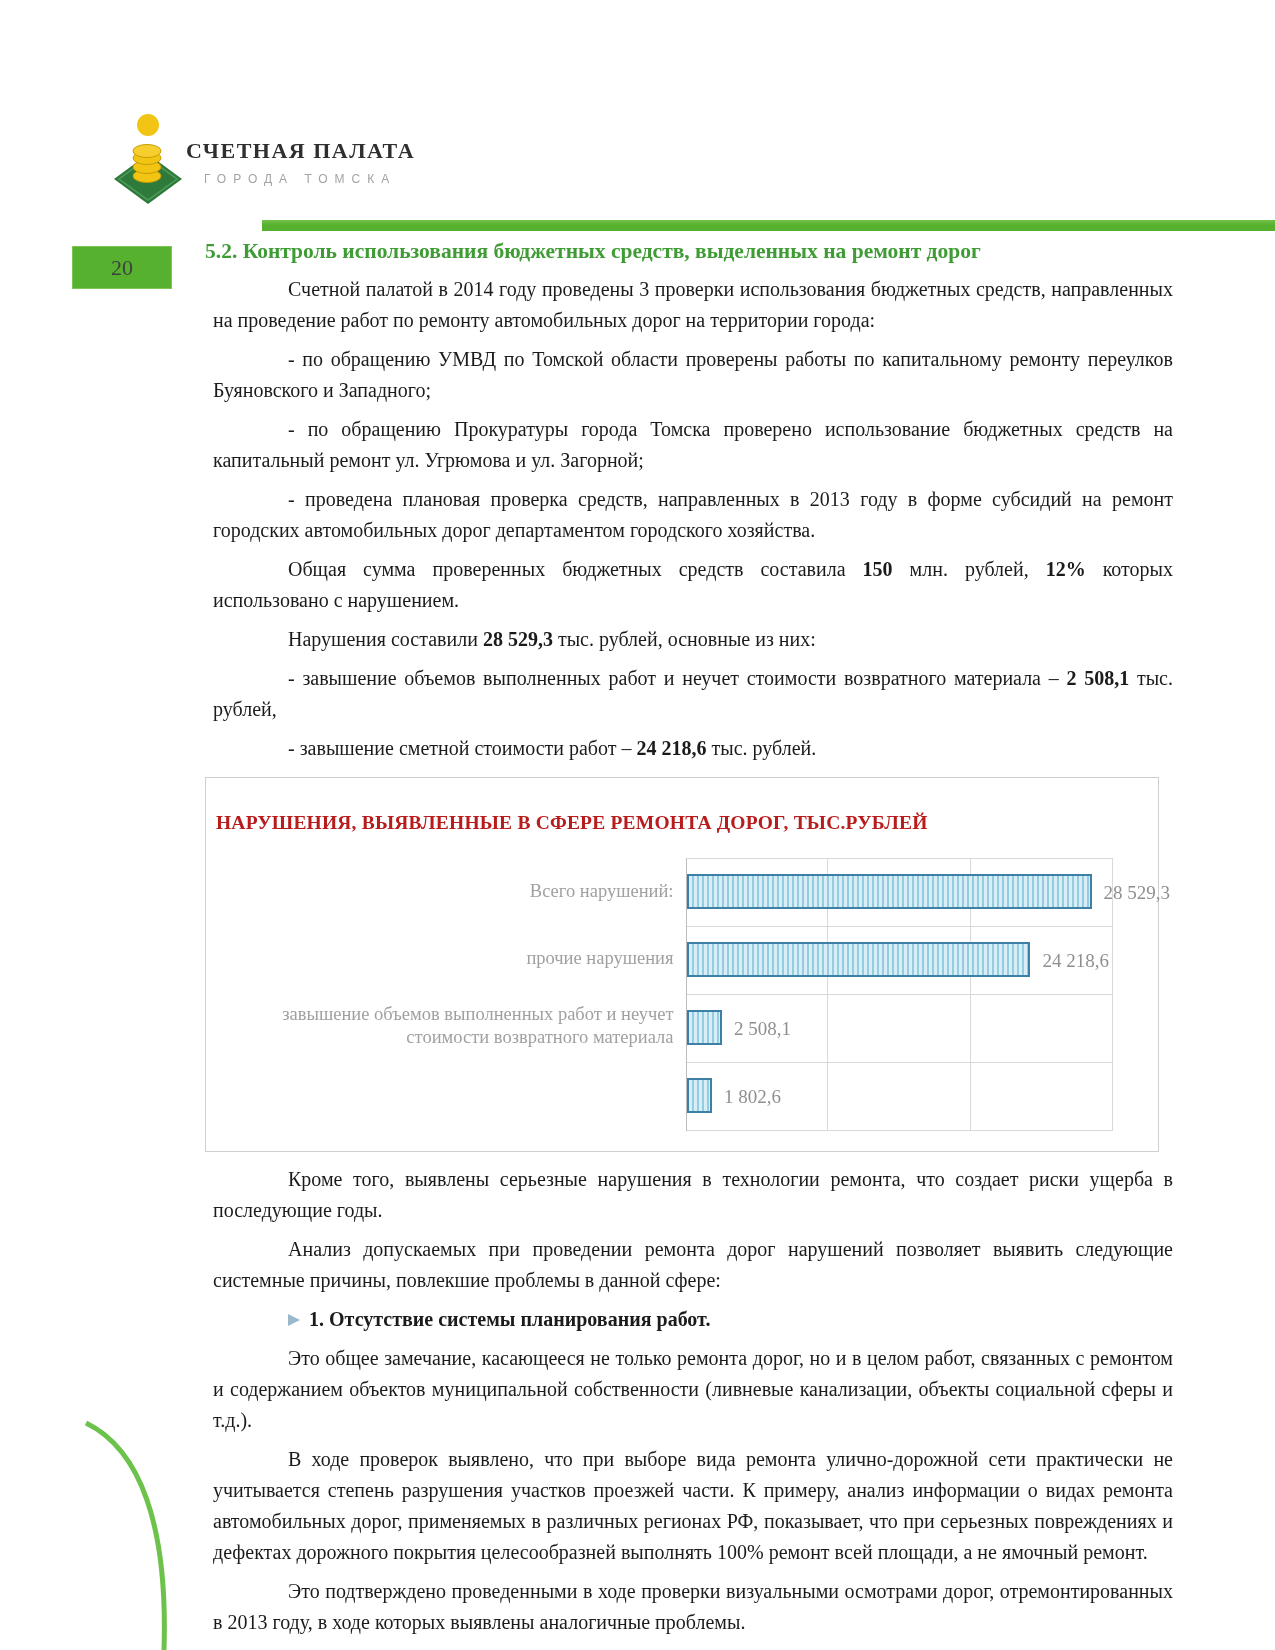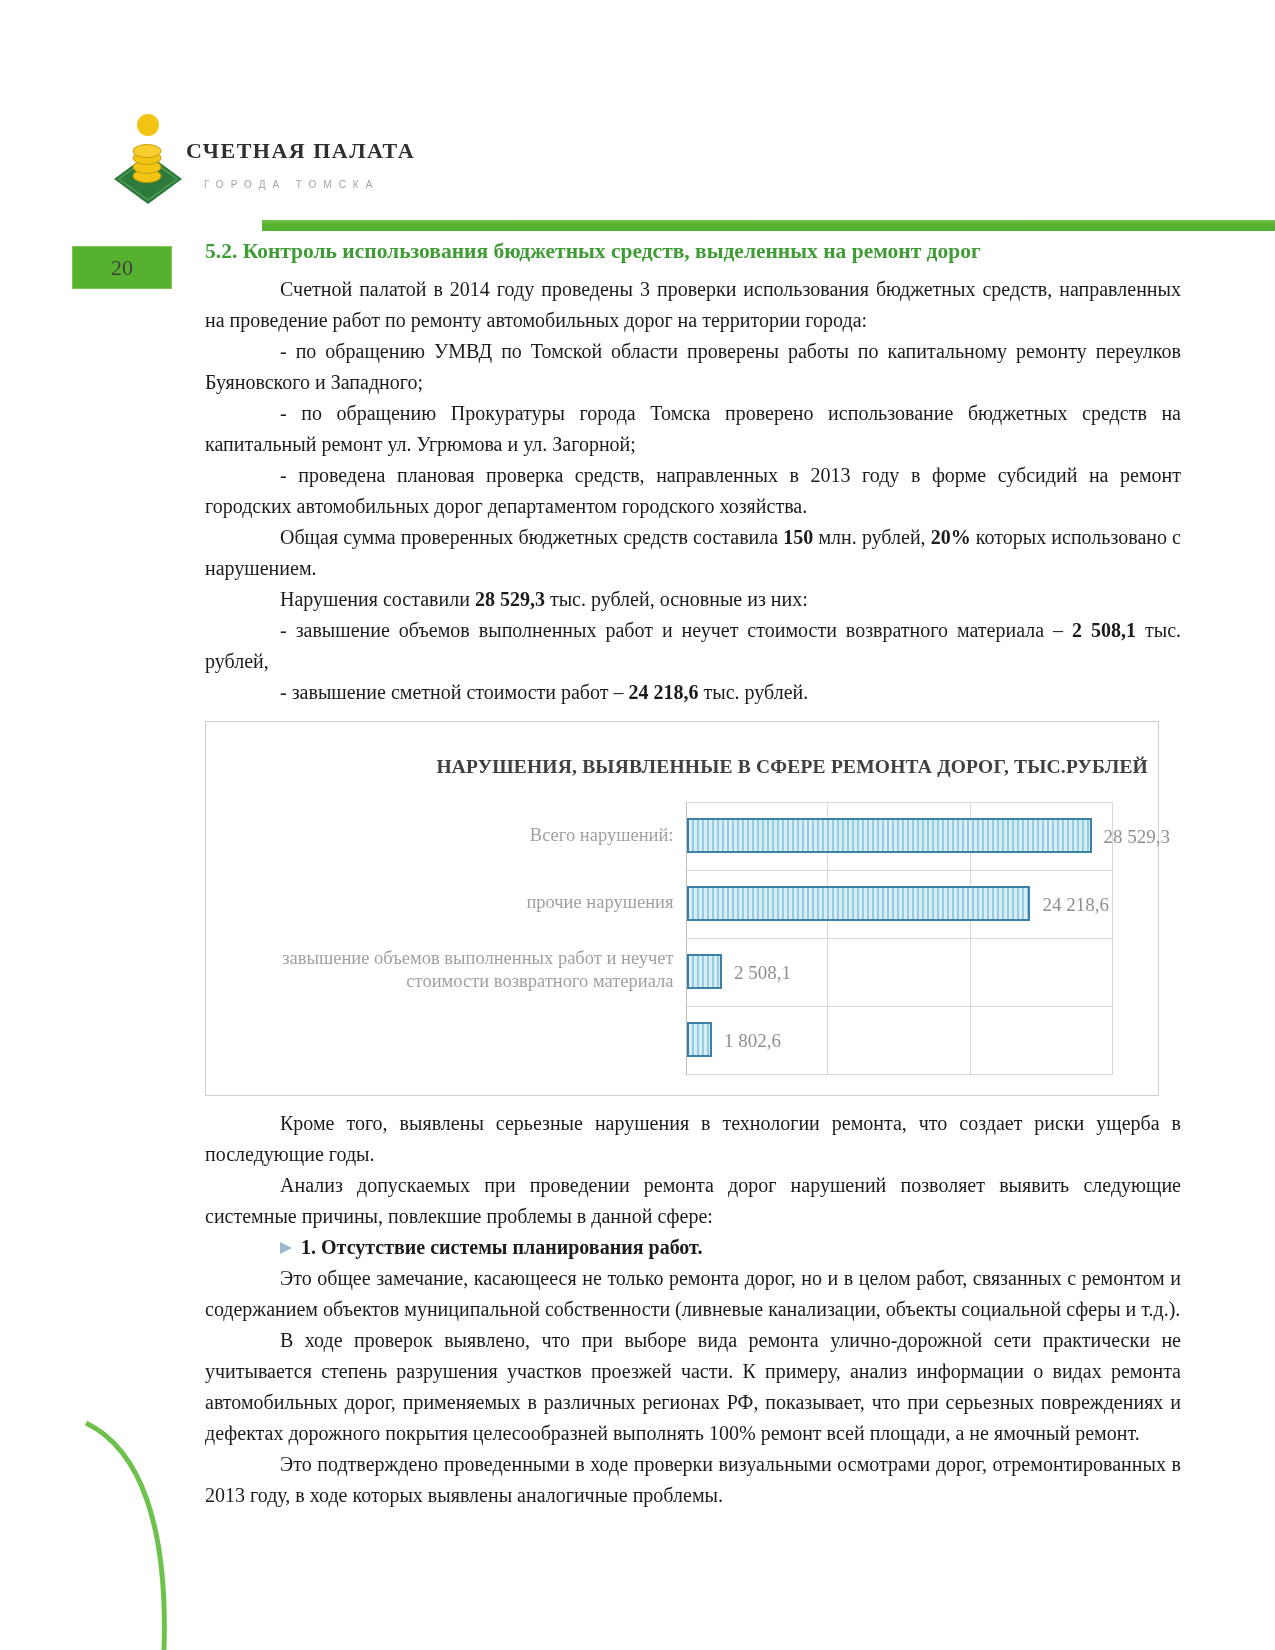--- a/index.html
+++ b/index.html
@@ -5,43 +5,43 @@
   html,body{margin:0;padding:0;background:#888;}
   .page{
     position:relative;width:1275px;height:1650px;margin:0 auto;
     background:#ffffff;overflow:hidden;
     font-family:"Liberation Serif","DejaVu Serif",serif;color:#1b1b1b;
   }
   
   .logo-mark{position:absolute;left:114px;top:110px;width:70px;height:96px;}
   .logo-title{position:absolute;left:186px;top:138px;font-size:22px;font-weight:700;
     letter-spacing:1.5px;color:#2f2f2f;white-space:nowrap;}
-  .logo-sub{position:absolute;left:204px;top:179px;font-size:10px;color:#a3a3a3;
+  .logo-sub{position:absolute;left:204px;top:172px;font-size:12px;color:#a3a3a3;
     letter-spacing:7px;white-space:nowrap;font-family:"Liberation Sans",sans-serif;}
   
   .top-bar{position:absolute;left:262px;right:0;top:220px;height:11px;
     background:linear-gradient(to bottom,#74c24a 0%,var(--accent,#55b12e) 45%);}
   .page-badge{position:absolute;left:72px;top:246px;width:98px;height:41px;
     background:var(--accent,#55b12e);border:1px solid #7cc653;
     display:flex;align-items:center;justify-content:center;
     color:#404040;font-size:22px;}
   
   .content{position:absolute;left:205px;top:236px;width:976px;}
   .section-heading{color:var(--heading,#3f9c35);font-weight:700;font-size:21.5px;
     line-height:30px;text-align:justify;margin:0 0 8px 0;}
   .body-para{font-size:20px;line-height:31px;text-align:justify;
-    text-indent:75px;margin:0;}
+    text-indent:75px;margin:8px;}
   .arrow-bullet{display:inline-block;width:0;height:0;vertical-align:baseline;
     border-left:12px solid var(--bullet,#9bb8cd);
     border-top:6px solid transparent;border-bottom:6px solid transparent;
     margin-right:9px;}
   
   .chart{box-sizing:border-box;width:954px;margin:13px 0 12px 0;
     border:1px solid #cfcfcf;background:#fff;padding:34px 0 20px 0;}
-  .chart-title{text-align:right;color:#404040;font-weight:700;font-size:19.5px;
+  .chart-title{text-align:left;color:#b91c1c;font-weight:700;font-size:19.5px;
     letter-spacing:0.2px;margin:0 10px 24px 10px;}
   .chart-body{display:flex;justify-content:center;}
   .labels-col{width:434px;flex:0 0 434px;}
   .cat-label{height:67px;display:flex;align-items:center;justify-content:flex-end;
     text-align:right;color:#a0a0a0;font-size:18.5px;line-height:23px;
     padding-right:12px;box-sizing:border-box;}
   .plot-col{width:426px;flex:0 0 426px;position:relative;
     border-left:1px solid #bdbdbd;border-top:1px solid #d9d9d9;}
   .vline{position:absolute;top:0;bottom:0;width:1px;background:#d9d9d9;}
   .bar-row{height:67px;position:relative;border-bottom:1px solid #d9d9d9;}
@@ -76,21 +76,21 @@
   </div>
 
   <div class="content">
     <p class="section-heading">5.2. Контроль использования бюджетных средств, выделенных на ремонт дорог</p>
 
     <div id="before-chart">
         <p class="body-para"><span>Счетной палатой в 2014 году проведены 3 проверки использования бюджетных средств, направленных на проведение работ по ремонту автомобильных дорог на территории города:</span></p>
         <p class="body-para"><span>- по обращению УМВД по Томской области проверены работы по капитальному ремонту переулков Буяновского и Западного;</span></p>
         <p class="body-para"><span>- по обращению Прокуратуры города Томска проверено использование бюджетных средств на капитальный ремонт ул. Угрюмова и ул. Загорной;</span></p>
         <p class="body-para"><span>- проведена плановая проверка средств, направленных в 2013 году в форме субсидий на ремонт городских автомобильных дорог департаментом городского хозяйства.</span></p>
-        <p class="body-para"><span>Общая сумма проверенных бюджетных средств составила </span><span style="font-weight: 700;">150</span><span> млн. рублей, </span><span style="font-weight: 700;">20%</span><span> которых использовано с нарушением.</span></p>
+        <p class="body-para"><span>Общая сумма проверенных бюджетных средств составила </span><span style="font-weight: 700;">150</span><span> млн. рублей, </span><span style="font-weight: 700;">12%</span><span> которых использовано с нарушением.</span></p>
         <p class="body-para"><span>Нарушения составили </span><span style="font-weight: 700;">28 529,3</span><span> тыс. рублей, основные из них:</span></p>
         <p class="body-para"><span>- завышение объемов выполненных работ и неучет стоимости возвратного материала – </span><span style="font-weight: 700;">2 508,1</span><span> тыс. рублей,</span></p>
         <p class="body-para"><span>- завышение сметной стоимости работ – </span><span style="font-weight: 700;">24 218,6</span><span> тыс. рублей.</span></p>
       </div>
 
     <div class="chart">
       <div class="chart-title">НАРУШЕНИЯ, ВЫЯВЛЕННЫЕ В СФЕРЕ РЕМОНТА ДОРОГ, ТЫС.РУБЛЕЙ</div>
       <div class="chart-body">
         <div class="labels-col" id="chart-labels">
             <div class="cat-label">Всего нарушений:</div>

